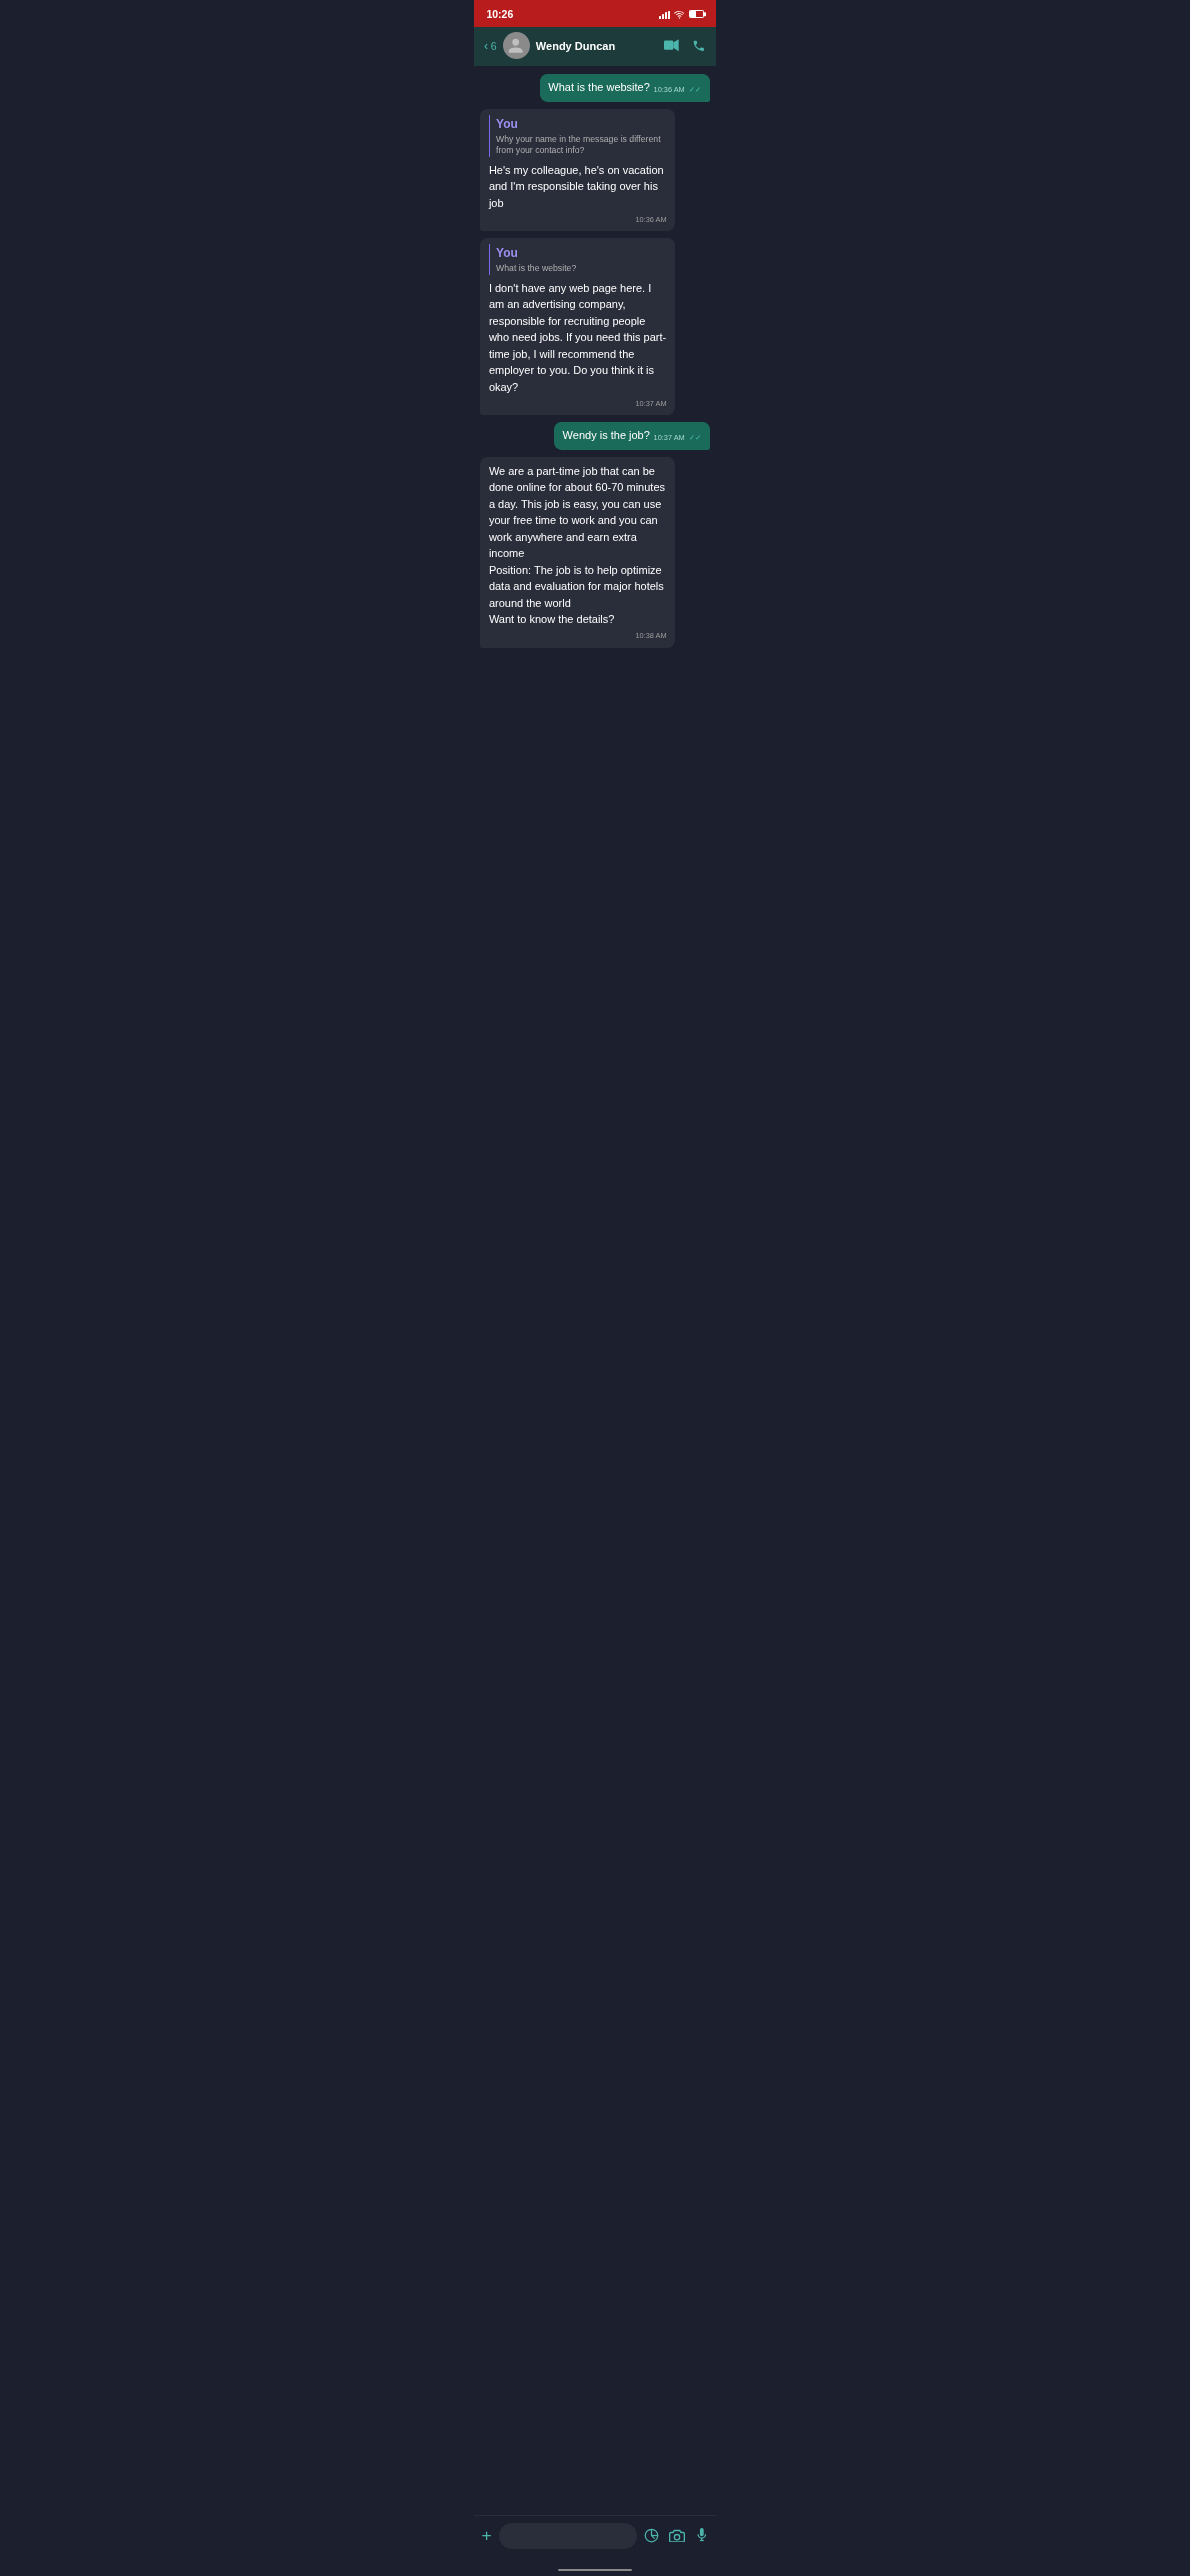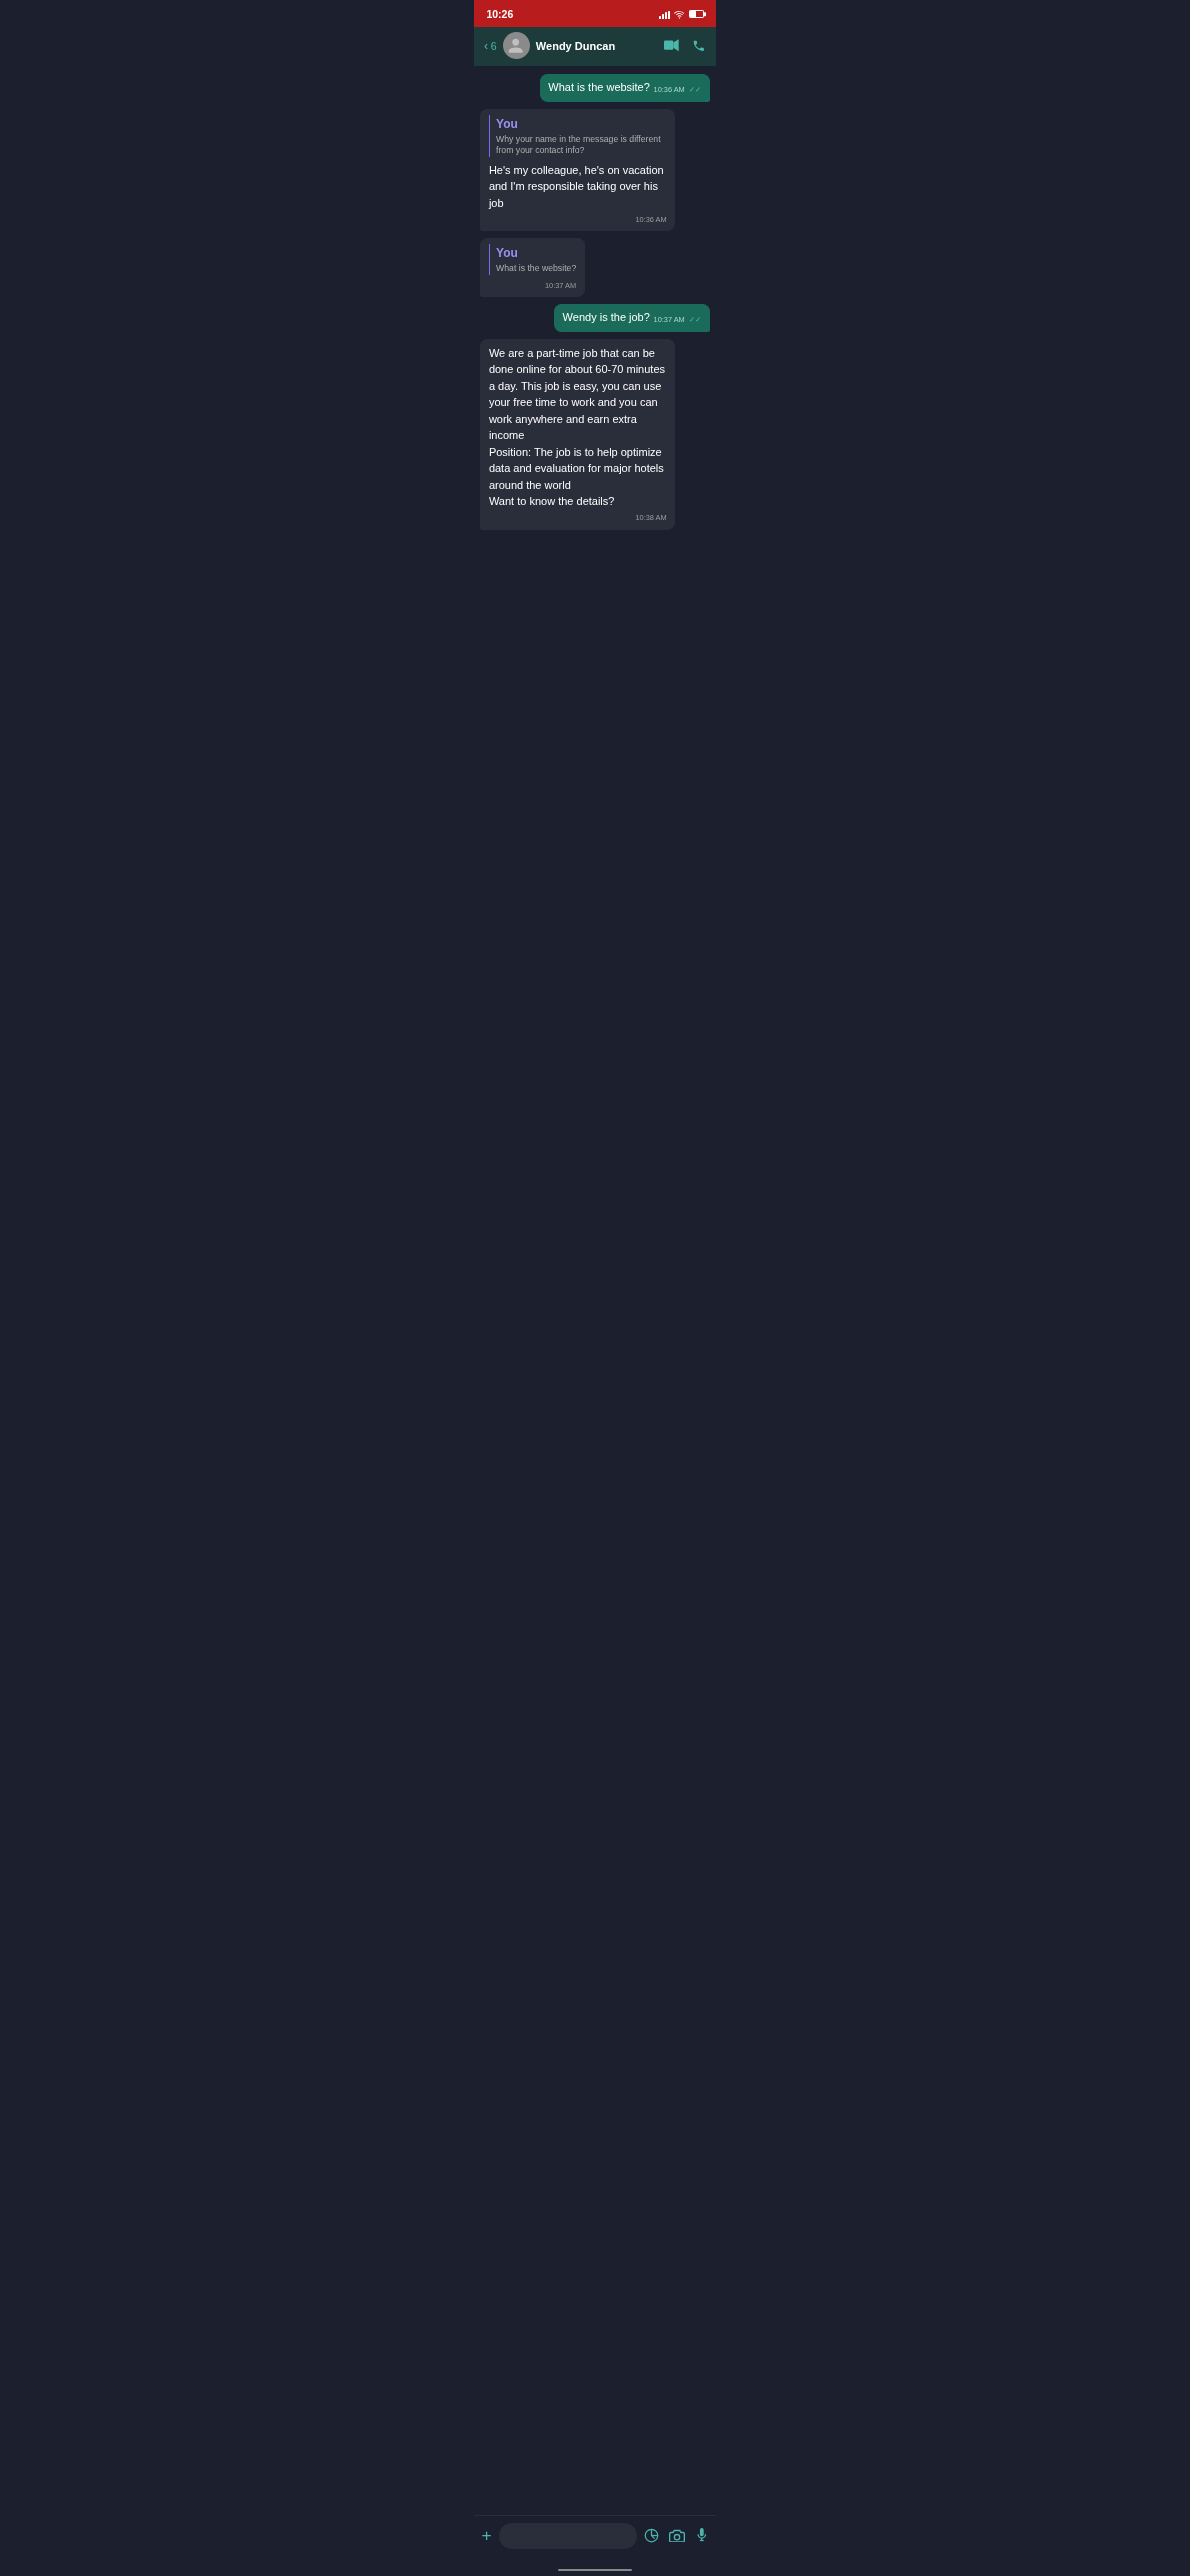--- a/index.html
+++ b/index.html
@@ -357,20 +357,21 @@
       </div>
       <div class="main-text">He's my colleague, he's on vacation and I'm responsible taking over his job</div>
       <div class="msg-time">10:36 AM</div>
     </div>
 
     <div class="msg-recv">
       <div class="quote-block">
         <div class="quote-author">You</div>
         <div class="quote-text">What is the website?</div>
       </div>
+      <div class="main-text">I don't have any web page here. I am an advertising company, responsible for recruiting people who need jobs. If you need this part-time job, I will recommend the employer to you. Do you think it is okay?</div>
       <div class="msg-time">10:37 AM</div>
     </div>
 
     <div class="msg-sent">
       <span class="msg-text">Wendy is the job?</span>
       <span class="msg-time">
         <span>10:37 AM</span>
         <span style="color:#4db6ac; margin-left:1.9px;">✓✓</span>
       </span>
     </div>

